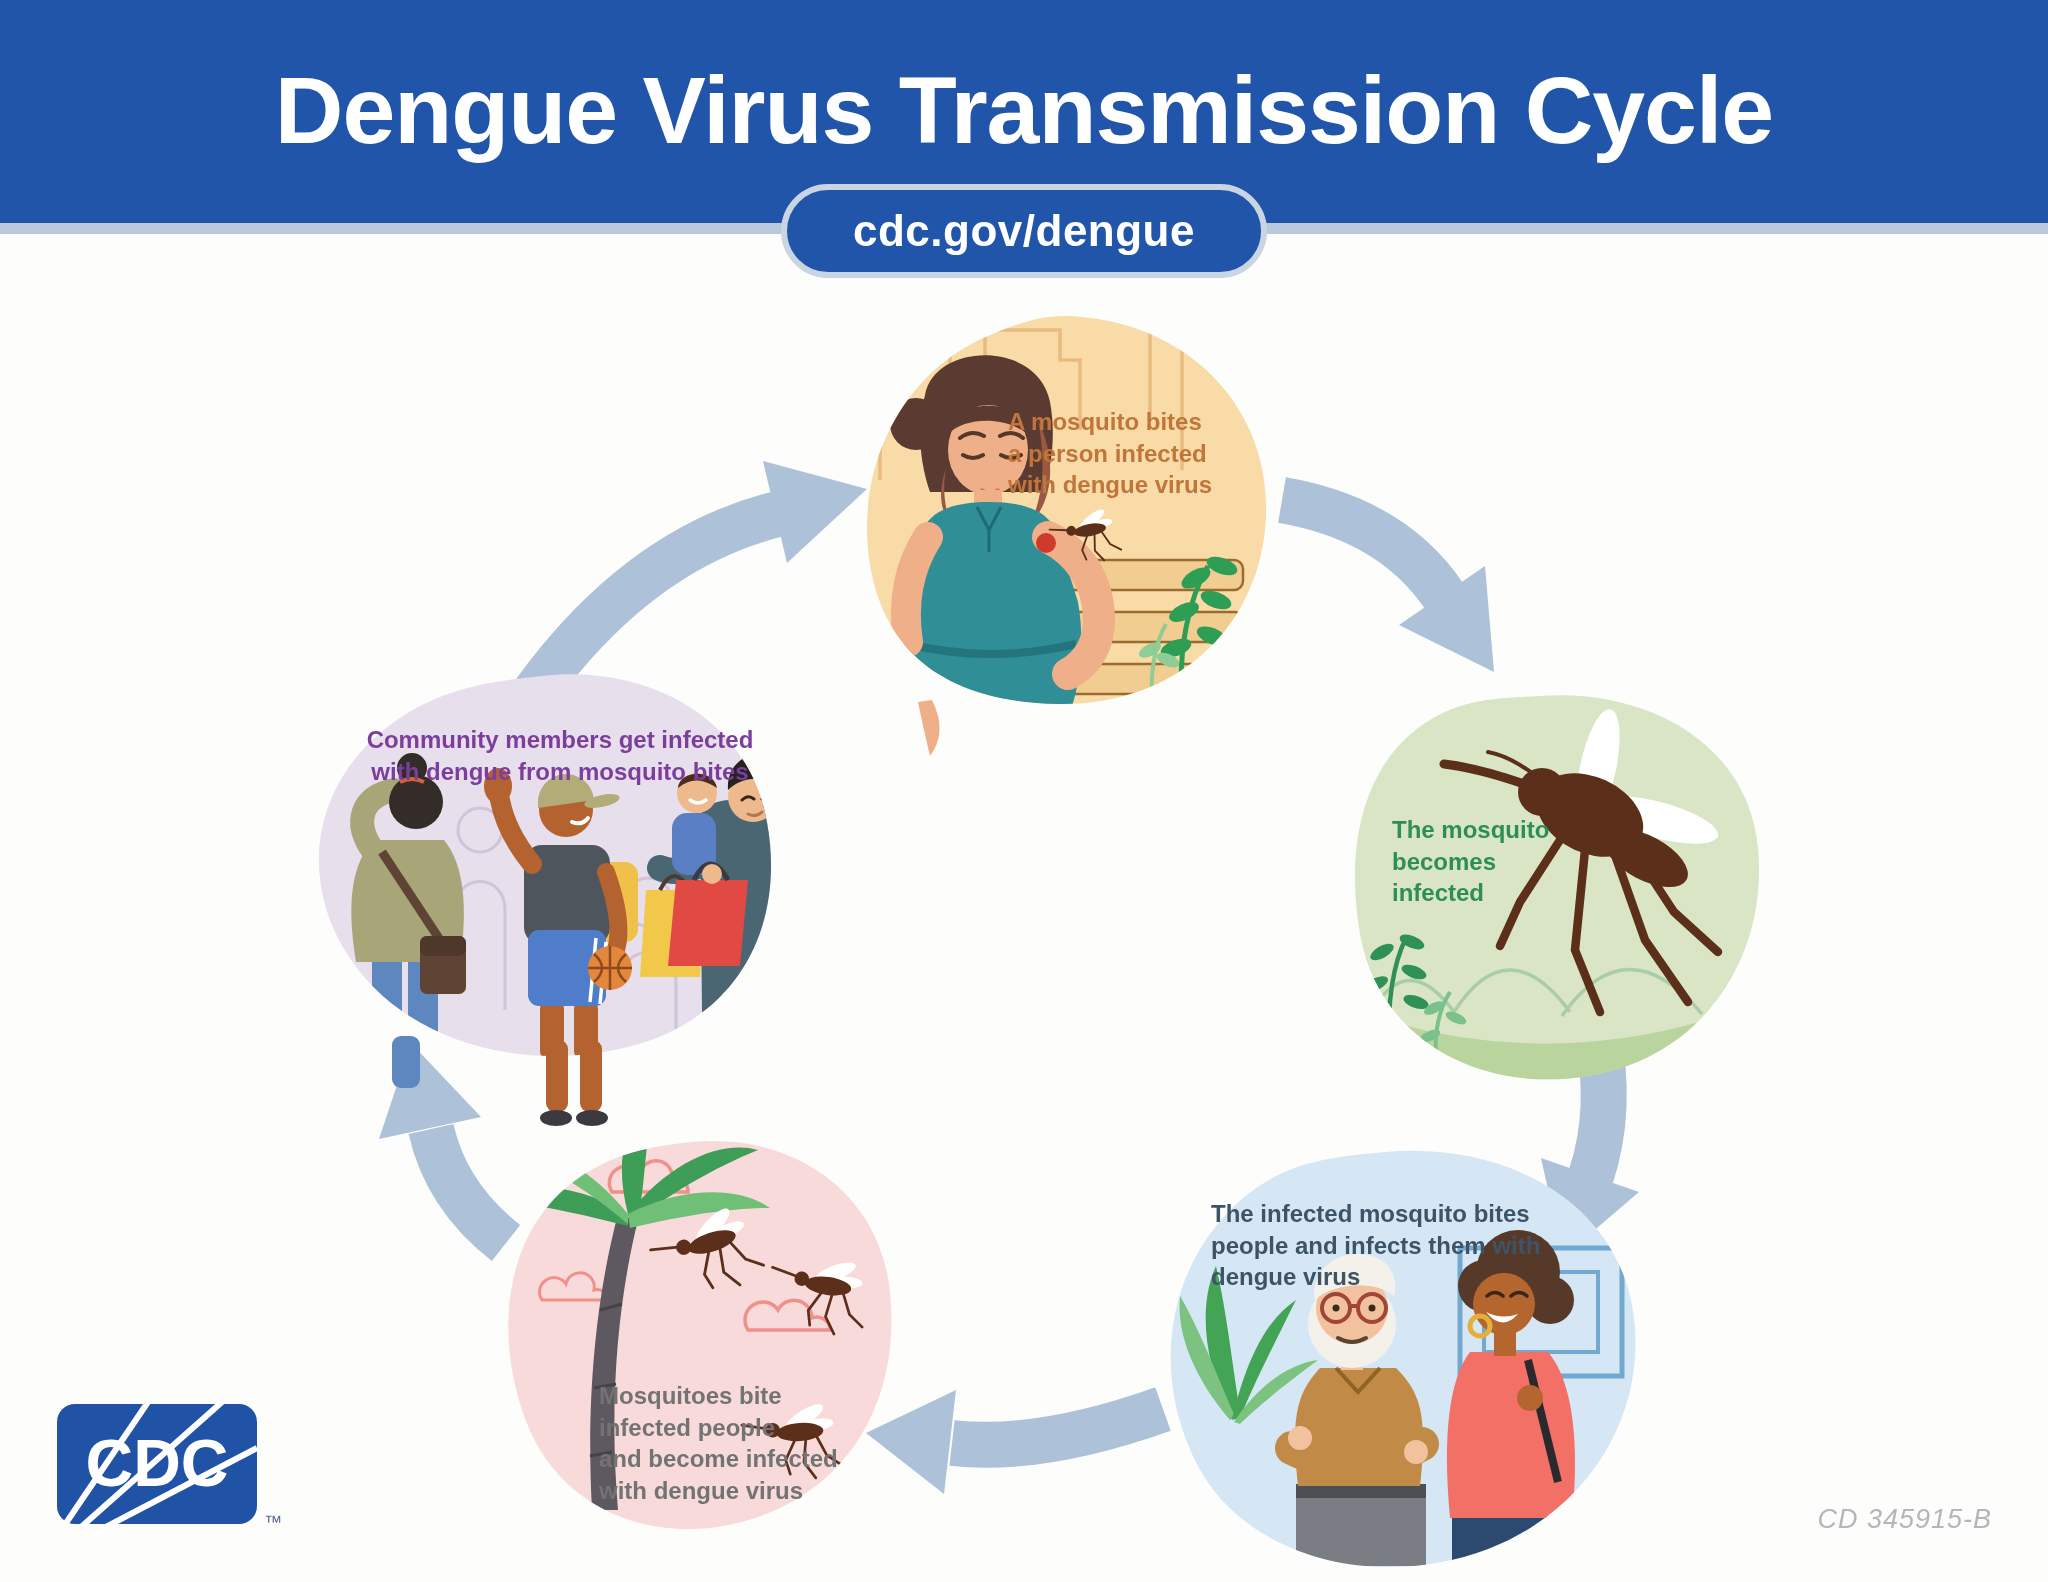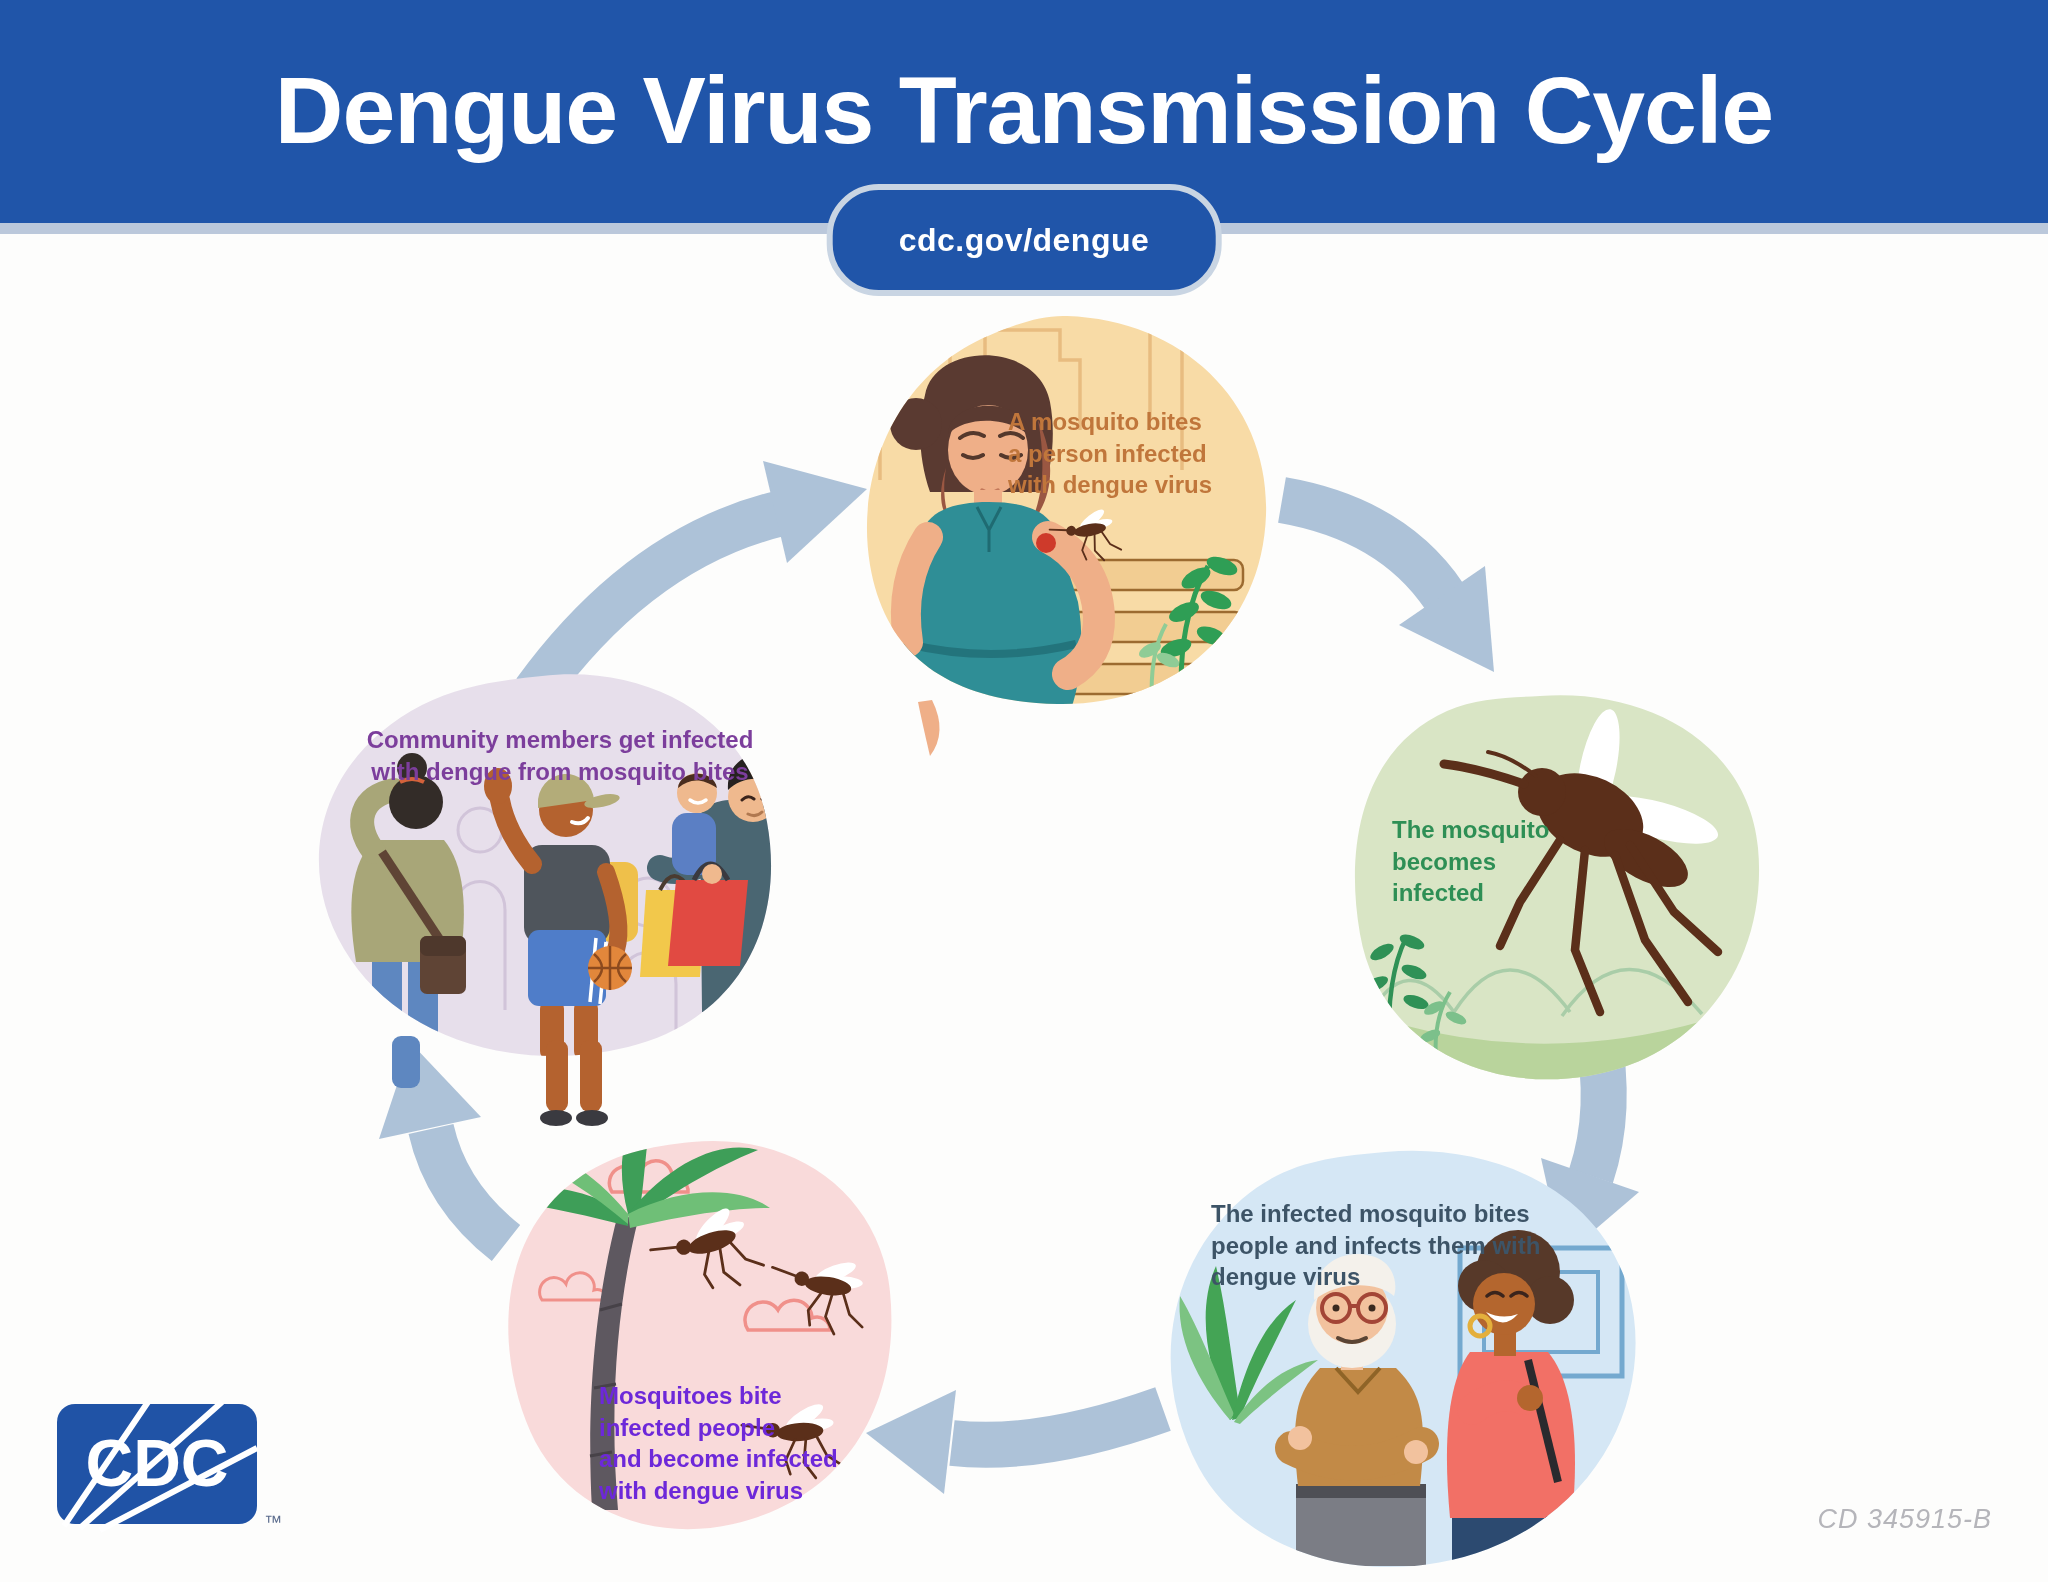--- a/index.html
+++ b/index.html
@@ -10,31 +10,31 @@
   .scene{position:absolute;left:0;top:0;width:2048px;height:1582px;}
   .header{position:absolute;left:0;top:0;width:2048px;height:223px;background:#2055A9;z-index:2;}
   .header-underline{position:absolute;left:0;top:223px;width:2048px;height:11px;background:#BBC8DB;z-index:2;}
   .title{
     position:absolute;left:0;top:42px;width:2048px;text-align:center;
     font-size:95px;font-weight:bold;color:#FFFFFF;letter-spacing:-1px;z-index:3;margin-top:14px;
   }
   .url-pill{
     position:absolute;left:50%;top:184px;transform:translateX(-50%);
     background:#2055A9;border:6px solid #C9D5E3;border-radius:52px;
-    padding:9px 66px;height:82px;line-height:82px;z-index:4;
-    font-size:32px;font-weight:bold;color:#FFFFFF;letter-spacing:0.5px;
+    padding:0 66px;height:82px;line-height:82px;z-index:4;
+    font-size:44px;font-weight:bold;color:#FFFFFF;letter-spacing:0.5px;
   }
   .stage-label{
     position:absolute;font-weight:bold;font-size:24px;line-height:1.32;
     white-space:pre-line;z-index:5;
   }
   .label-0{left:1008px;top:406px;width:260px;color:#C0763B;}
   .label-1{left:1392px;top:814px;width:220px;color:#2E8F55;}
   .label-2{left:1211px;top:1198px;width:370px;color:#3D5467;}
-  .label-3{left:599px;top:1380px;width:310px;color:#6d28d9;}
+  .label-3{left:599px;top:1380px;width:310px;color:#737373;}
   .label-4{left:345px;top:724px;width:430px;color:#7C3E9C;text-align:center;}
   .doc-id{
     position:absolute;right:56px;top:1504px;font-size:27px;color:#B5B5BA;
     letter-spacing:1px;z-index:5;font-style:italic;
   }
 </style>
 </head>
 <body>
 
 <div class="canvas">

